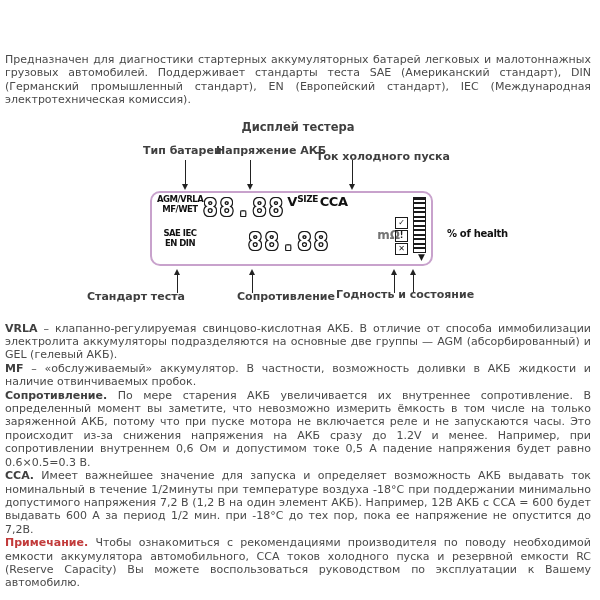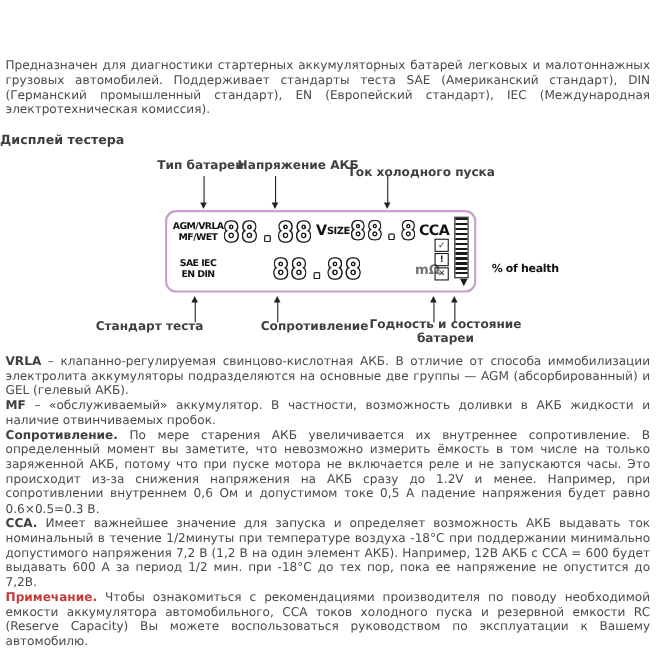--- a/index.html
+++ b/index.html
@@ -13,20 +13,21 @@
   }
   .intro{
     margin:0;
     padding:53px 5px 0 5px;
     font-size:11px;
     line-height:13.4px;
     text-align:justify;
   }
   .diag-title{
     margin-top:13px;
+    text-align:center;
     font-weight:bold;
     font-size:11.5px;
     color:#3f3f3f;
   }
   .diagram{
     position:relative;
     height:178px;
     margin-top:4px;
     padding-left:46px;
   }
@@ -50,21 +51,21 @@
     position:absolute;
     left:150px;top:53px;
     width:283px;height:75px;
     border:2px solid #c8a2cc;
     border-radius:10px;
     background:#fff;
     box-sizing:border-box;
   }
   .lcd-row{
     position:absolute;left:5px;
-    display:flex;align-items:center;
+    display:flex;
     height:34px;
   }
   .lcd-row.r1{top:1px;}
   .lcd-row.r2{top:35px;gap:45px;}
   .lcd-types{
     width:46px;
     font-weight:bold;
     font-size:8.5px;
     line-height:10px;
     letter-spacing:-0.5px;
@@ -153,21 +154,20 @@
 
     <div class="lcd">
       <div class="lcd-row r1">
         <div class="lcd-types">
           <div>AGM/VRLA</div>
           <div>MF/WET</div>
         </div>
         <div class="seg">88.88</div>
         <div class="lcd-v">V</div>
         <div class="lcd-size">SIZE</div>
-        <div class="seg" style="font-size:22px;">88.8</div>
         <div class="lcd-cca">CCA</div>
       </div>
       <div class="lcd-row r2">
         <div class="lcd-types">
           <div>SAE IEC</div>
           <div>EN DIN</div>
         </div>
         <div class="seg">88.88</div>
         <div class="lcd-mohm">mΩ</div>
         <div class="lcd-health">% of health</div>
@@ -196,21 +196,20 @@
     </div>
     <div class="ar" style="left:410px;top:131px;height:24px;">
       <div class="head-up"></div>
       <div class="line" style="top:5px;height:19px;"></div>
     </div>
 
     <div class="dlabel" style="left:87px;top:152px;">Стандарт теста</div>
     <div class="dlabel" style="left:237px;top:152px;">Сопротивление</div>
     <div class="dlabel center2" style="left:332px;top:150px;width:146px;">
       <div>Годность и состояние</div>
-      <div>батареи</div>
     </div>
   </div>
 
   <div class="textblock">
     <p><span class="lead">VRLA</span><span> – клапанно-регулируемая свинцово-кислотная АКБ. В отличие от способа иммобилизации электролита аккумуляторы подразделяются на основные две группы — AGM (абсорбированный) и GEL (гелевый АКБ).</span></p>
     <p><span class="lead">MF</span><span> – «обслуживаемый» аккумулятор. В частности, возможность доливки в АКБ жидкости и наличие отвинчиваемых пробок.</span></p>
     <p><span class="lead">Сопротивление.</span><span> По мере старения АКБ увеличивается их внутреннее сопротивление. В определенный момент вы заметите, что невозможно измерить ёмкость в том числе на только заряженной АКБ, потому что при пуске мотора не включается реле и не запускаются часы. Это происходит из-за снижения напряжения на АКБ сразу до 1.2V и менее. Например, при сопротивлении внутреннем 0,6 Ом и допустимом токе 0,5 А падение напряжения будет равно 0.6×0.5=0.3 В.</span></p>
     <p><span class="lead">CCA.</span><span> Имеет важнейшее значение для запуска и определяет возможность  АКБ выдавать ток номинальный в течение 1/2минуты при температуре воздуха -18°С при поддержании минимально допустимого напряжения 7,2 В (1,2 В на один элемент АКБ). Например, 12В АКБ с ССА = 600 будет выдавать 600 А за период 1/2 мин. при -18°С до тех пор, пока ее напряжение не опустится до 7,2В.</span></p>
     <p><span class="lead-red">Примечание.</span><span> Чтобы ознакомиться с рекомендациями производителя по поводу необходимой емкости аккумулятора автомобильного, ССА токов холодного пуска и резервной емкости RC (Reserve Capacity) Вы можете воспользоваться руководством по эксплуатации к Вашему автомобилю.</span></p>
   </div>

